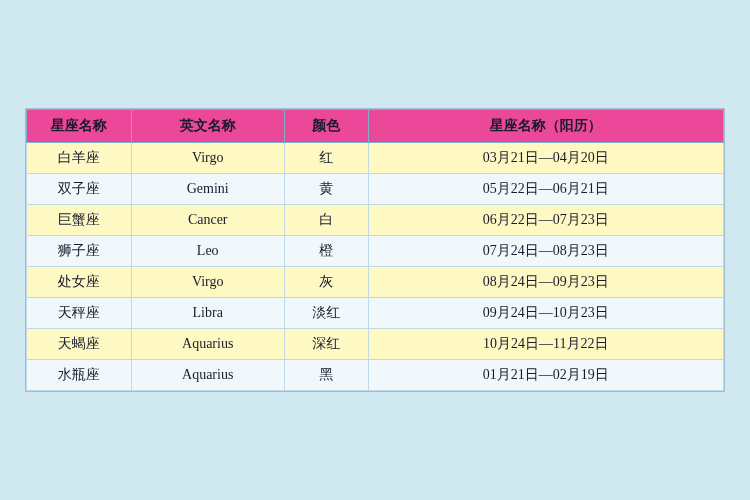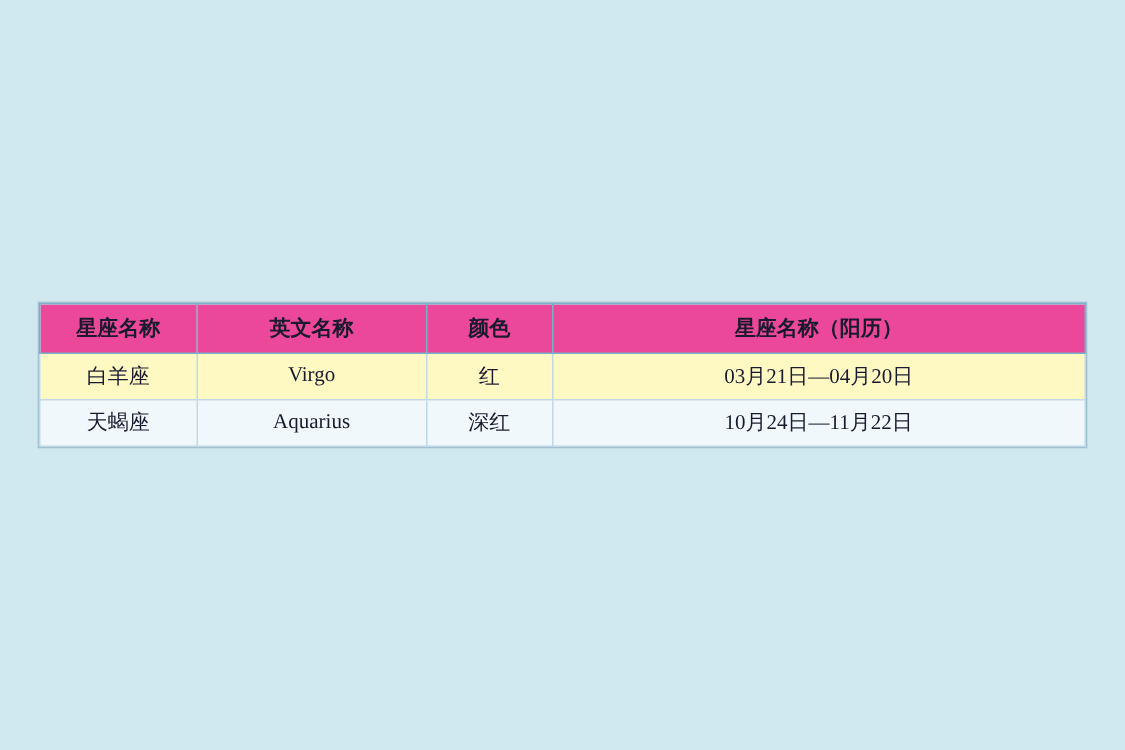--- a/index.html
+++ b/index.html
@@ -72,20 +72,56 @@
       </tr>
     </thead>
     <tbody id="table-body">
     <tr>
           <td>白羊座</td>
           <td>Virgo</td>
           <td>红</td>
           <td>03月21日—04月20日</td>
         </tr>
         <tr>
+          <td>双子座</td>
+          <td>Gemini</td>
+          <td>黄</td>
+          <td>05月22日—06月21日</td>
+        </tr>
+        <tr>
+          <td>巨蟹座</td>
+          <td>Cancer</td>
+          <td>白</td>
+          <td>06月22日—07月23日</td>
+        </tr>
+        <tr>
+          <td>狮子座</td>
+          <td>Leo</td>
+          <td>橙</td>
+          <td>07月24日—08月23日</td>
+        </tr>
+        <tr>
+          <td>处女座</td>
+          <td>Virgo</td>
+          <td>灰</td>
+          <td>08月24日—09月23日</td>
+        </tr>
+        <tr>
+          <td>天秤座</td>
+          <td>Libra</td>
+          <td>淡红</td>
+          <td>09月24日—10月23日</td>
+        </tr>
+        <tr>
           <td>天蝎座</td>
           <td>Aquarius</td>
           <td>深红</td>
           <td>10月24日—11月22日</td>
+        </tr>
+        <tr>
+          <td>水瓶座</td>
+          <td>Aquarius</td>
+          <td>黑</td>
+          <td>01月21日—02月19日</td>
         </tr>
       </tbody>
   </table>
 </div>
 
 </body></html>

